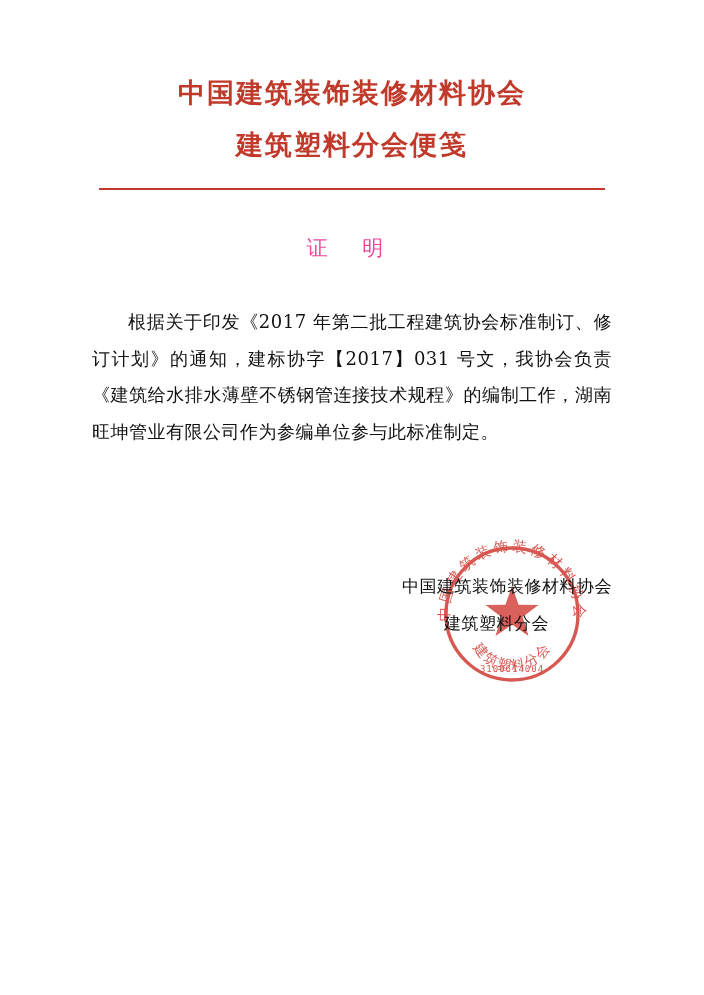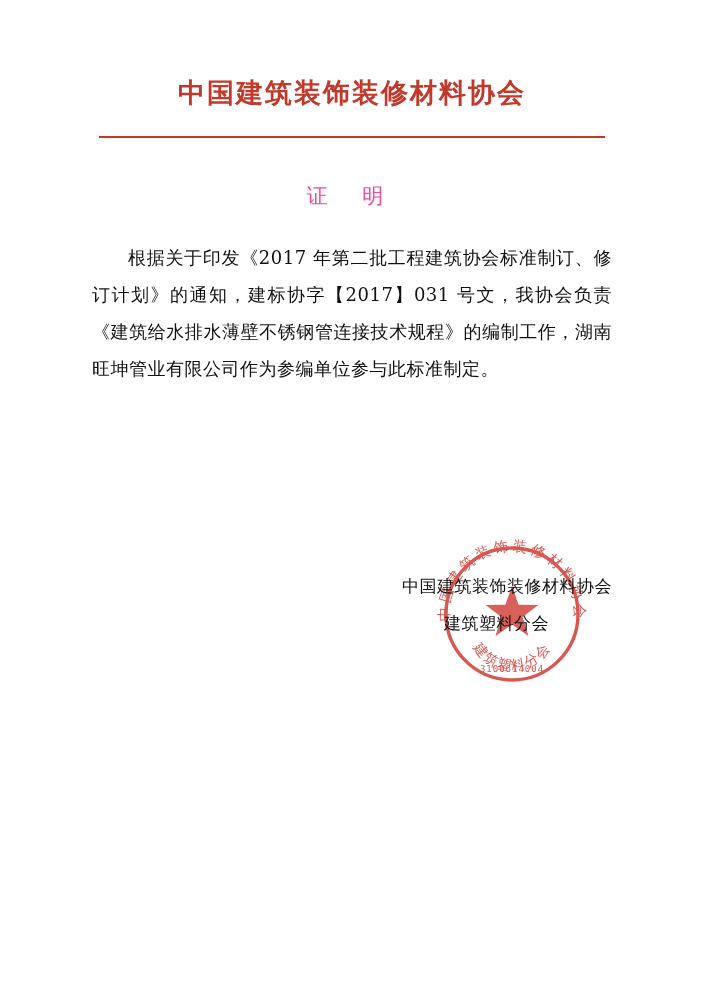--- a/index.html
+++ b/index.html
@@ -50,21 +50,21 @@
     margin-top: 44px;
     text-align: center;
     font-size: 21px;
     letter-spacing: 14px;
     color: #ec4899;
     font-weight: 500;
   }
 
   
   .body-block {
-    margin: 30px auto 0 auto;
+    margin: 42px auto 0 auto;
     width: 520px;
     font-size: 18px;
     line-height: 2.05;
     text-align: justify;
     color: #111;
     letter-spacing: 0.5px;
   }
   .body-para {
     text-indent: 2em;
     margin: 0;
@@ -113,20 +113,21 @@
     height: 1px;
   }
 </style>
 </head>
 <body>
 
 <div class="page">
 
   <div class="letterhead">
     <div class="letterhead-line">中国建筑装饰装修材料协会</div>
+    <div class="letterhead-line second">建筑塑料分会便笺</div>
     <div class="letterhead-rule"></div>
   </div>
 
   <div class="doc-title">证 明</div>
 
   <div class="body-block">
     <p class="body-para">根据关于印发《2017 年第二批工程建筑协会标准制订、修订计划》的通知，建标协字【2017】031 号文，我协会负责《建筑给水排水薄壁不锈钢管连接技术规程》的编制工作，湖南旺坤管业有限公司作为参编单位参与此标准制定。</p>
   </div>
 
   <div class="seal">

